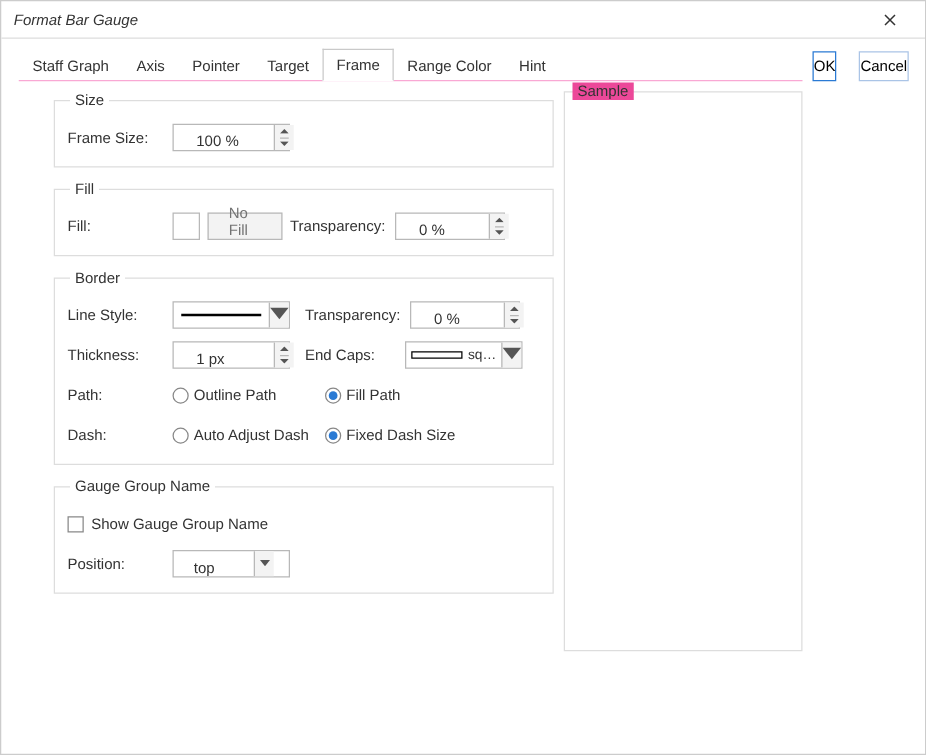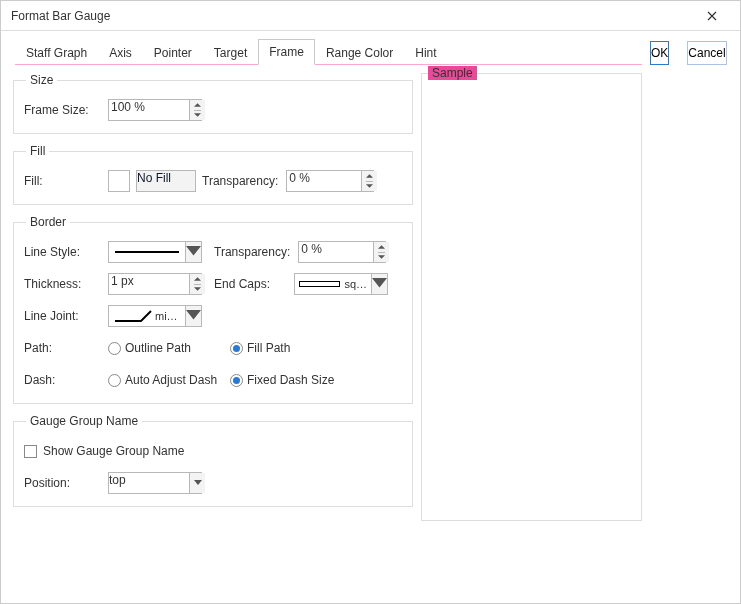--- a/index.html
+++ b/index.html
@@ -15,21 +15,21 @@
     border: 1px solid #ccc;
   }
   .titlebar {
     height: 30px;
     border-bottom: 1px solid #ddd;
     display: flex;
     align-items: center;
     padding: 0 8px 0 10px;
     justify-content: space-between;
   }
-  .titlebar .title { font-size: 12px; }
+  .titlebar .title { font-size: 12px; font-style: italic; }
   .titlebar .close {
     width: 40px; height: 28px;
     display: flex; align-items: center; justify-content: center;
     font-size: 14px;
     background: transparent;
     border:none;
   }
   .close svg { width:10px; height:10px; }
   .content {
     display: flex;
@@ -68,20 +68,21 @@
   .tab.active {
     border-color: #c9c9c9;
     background: #fff;
     border-bottom: 1px solid #fff;
   }
   .panel-area {
     display: flex;
     flex: 1;
     padding-top: 8px;
     gap: 8px;
+    margin-left: 30px;
   }
   .form-col { width: 400px; display: flex; flex-direction: column; gap: 10px; }
   .sample-col { flex:1; }
   fieldset.group {
     border: 1px solid #ddd;
     padding: 10px 10px 10px 10px;
     margin: 0;
     position: relative;
   }
   fieldset.group > legend {
@@ -104,41 +105,41 @@
     min-height: 26px;
     gap: 6px;
   }
   .lbl { width: 78px; }
   .lbl-sm { width: auto; margin-right:2px;}
   .combo, .spinner, .txt {
     height: 22px;
     border: 1px solid #b8b8b8;
     background: #fff;
     display: inline-flex;
-    align-items: flex-start;
-    padding: 0 0;
+    align-items: flex-end;
+    padding: 0 16px;
     font-size:12px;
     position: relative;
   }
   .combo { justify-content: space-between; }
   .combo .arrow, .spinner .arrows {
     width: 16px; height: 100%;
     border-left: 1px solid #b8b8b8;
     display: flex; align-items:center; justify-content:center;
     margin-right:-4px;
     background:#f3f3f3;
   }
   .combo .arrow svg { width:8px; height:6px; }
   .spinner { padding-right:0; }
   .spinner .val { flex:1; padding-left:2px; }
   .spinner .arrows { flex-direction:column; }
   .spinner .arrows div { flex:1; display:flex; align-items:center; justify-content:center;}
   .spinner .arrows div:first-child { border-bottom:1px solid #b8b8b8;}
   .spinner .arrows svg { width:7px; height:4px;}
-  .txt.disabled { background:#f3f3f3; color:#0f172a;}
+  .txt.disabled { background:#f3f3f3; color:#737373;}
   .colorbox { width:22px; height:22px; border:1px solid #b8b8b8; display:flex; align-items:center; justify-content:center;}
   .hash { margin: 0 2px 0 4px; }
   .radio {
     width:13px; height:13px; border:1px solid #888; border-radius:50%; display:inline-flex; align-items:center; justify-content:center; margin-right:4px;
   }
   .radio.checked::after{ content:""; width:7px; height:7px; background:#2a7ad4; border-radius:50%;}
   .check {
     width:13px; height:13px; border:1px solid #888; display:inline-block; margin-right:6px;
   }
   .line-sample { flex:1; height:2px; background:#000; margin:0 6px;}
@@ -291,36 +292,20 @@
                   <span>sq…</span>
               </div>
               <div class="arrow">
                   <svg viewBox="0 0 8 6">
                     <path d="M0 0 L4 5 L8 0 Z" fill="#555"></path>
                   </svg>
                 </div>
             </div>
           </div>
 
-          <div class="row">
-            <span class="lbl">Line Joint:</span>
-            <div class="linejoint-box">
-              <div class="linejoint-inner">
-                <svg width="40" height="14" viewBox="0 0 40 14">
-                    <path d="M2 12 L28 12 L38 2" stroke="#000" stroke-width="2" fill="none"></path>
-                  </svg>
-                <span>mi…</span>
-              </div>
-              <div class="arrow">
-                  <svg viewBox="0 0 8 6">
-                    <path d="M0 0 L4 5 L8 0 Z" fill="#555"></path>
-                  </svg>
-                </div>
-            </div>
-          </div>
 
           <div class="row">
             <span class="lbl">Path:</span>
             <label style="display:flex;align-items:center;width:116px">
               <span class="radio"></span>
               <span>Outline Path</span>
             </label>
             <label style="display:flex;align-items:flex-end">
               <span class="radio checked"></span>
               <span>Fill Path</span>

